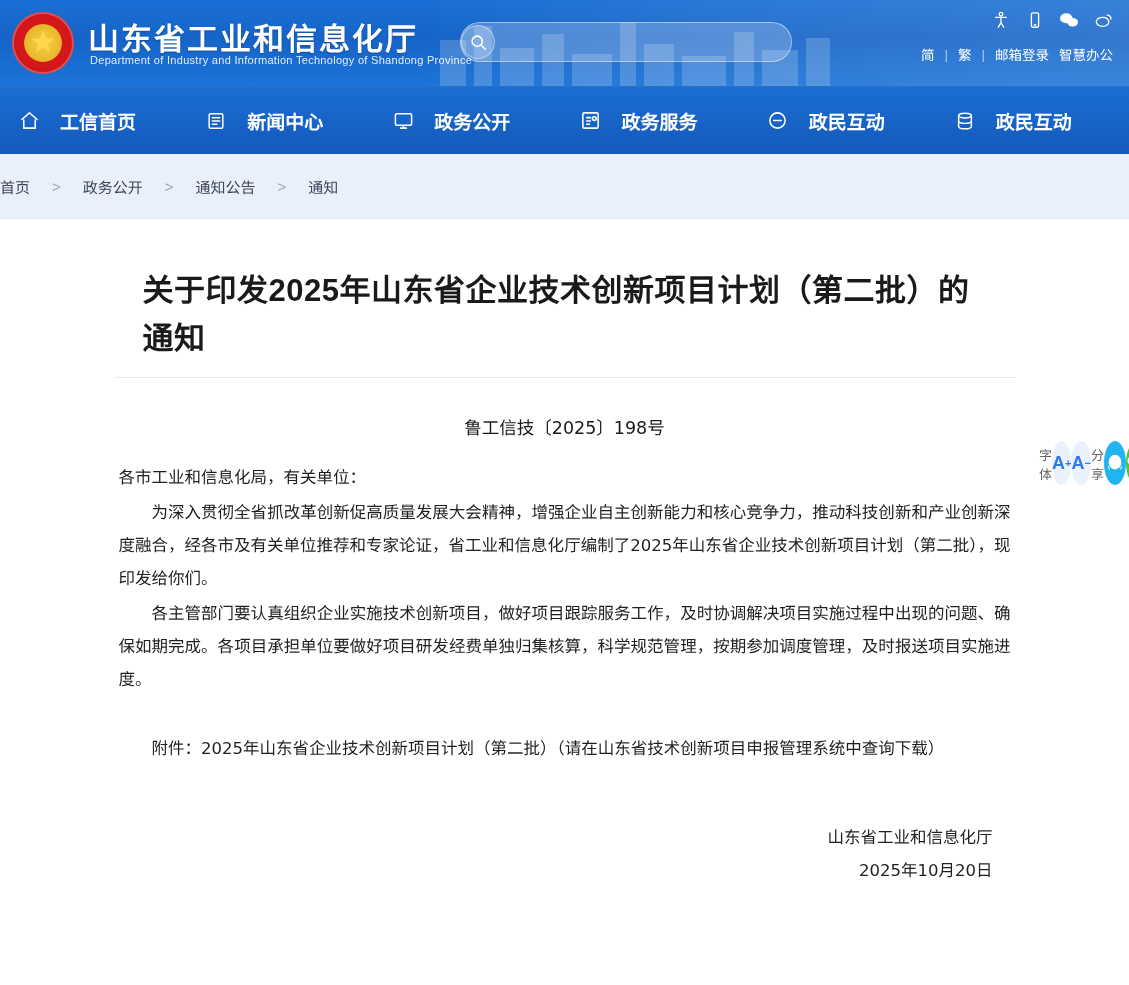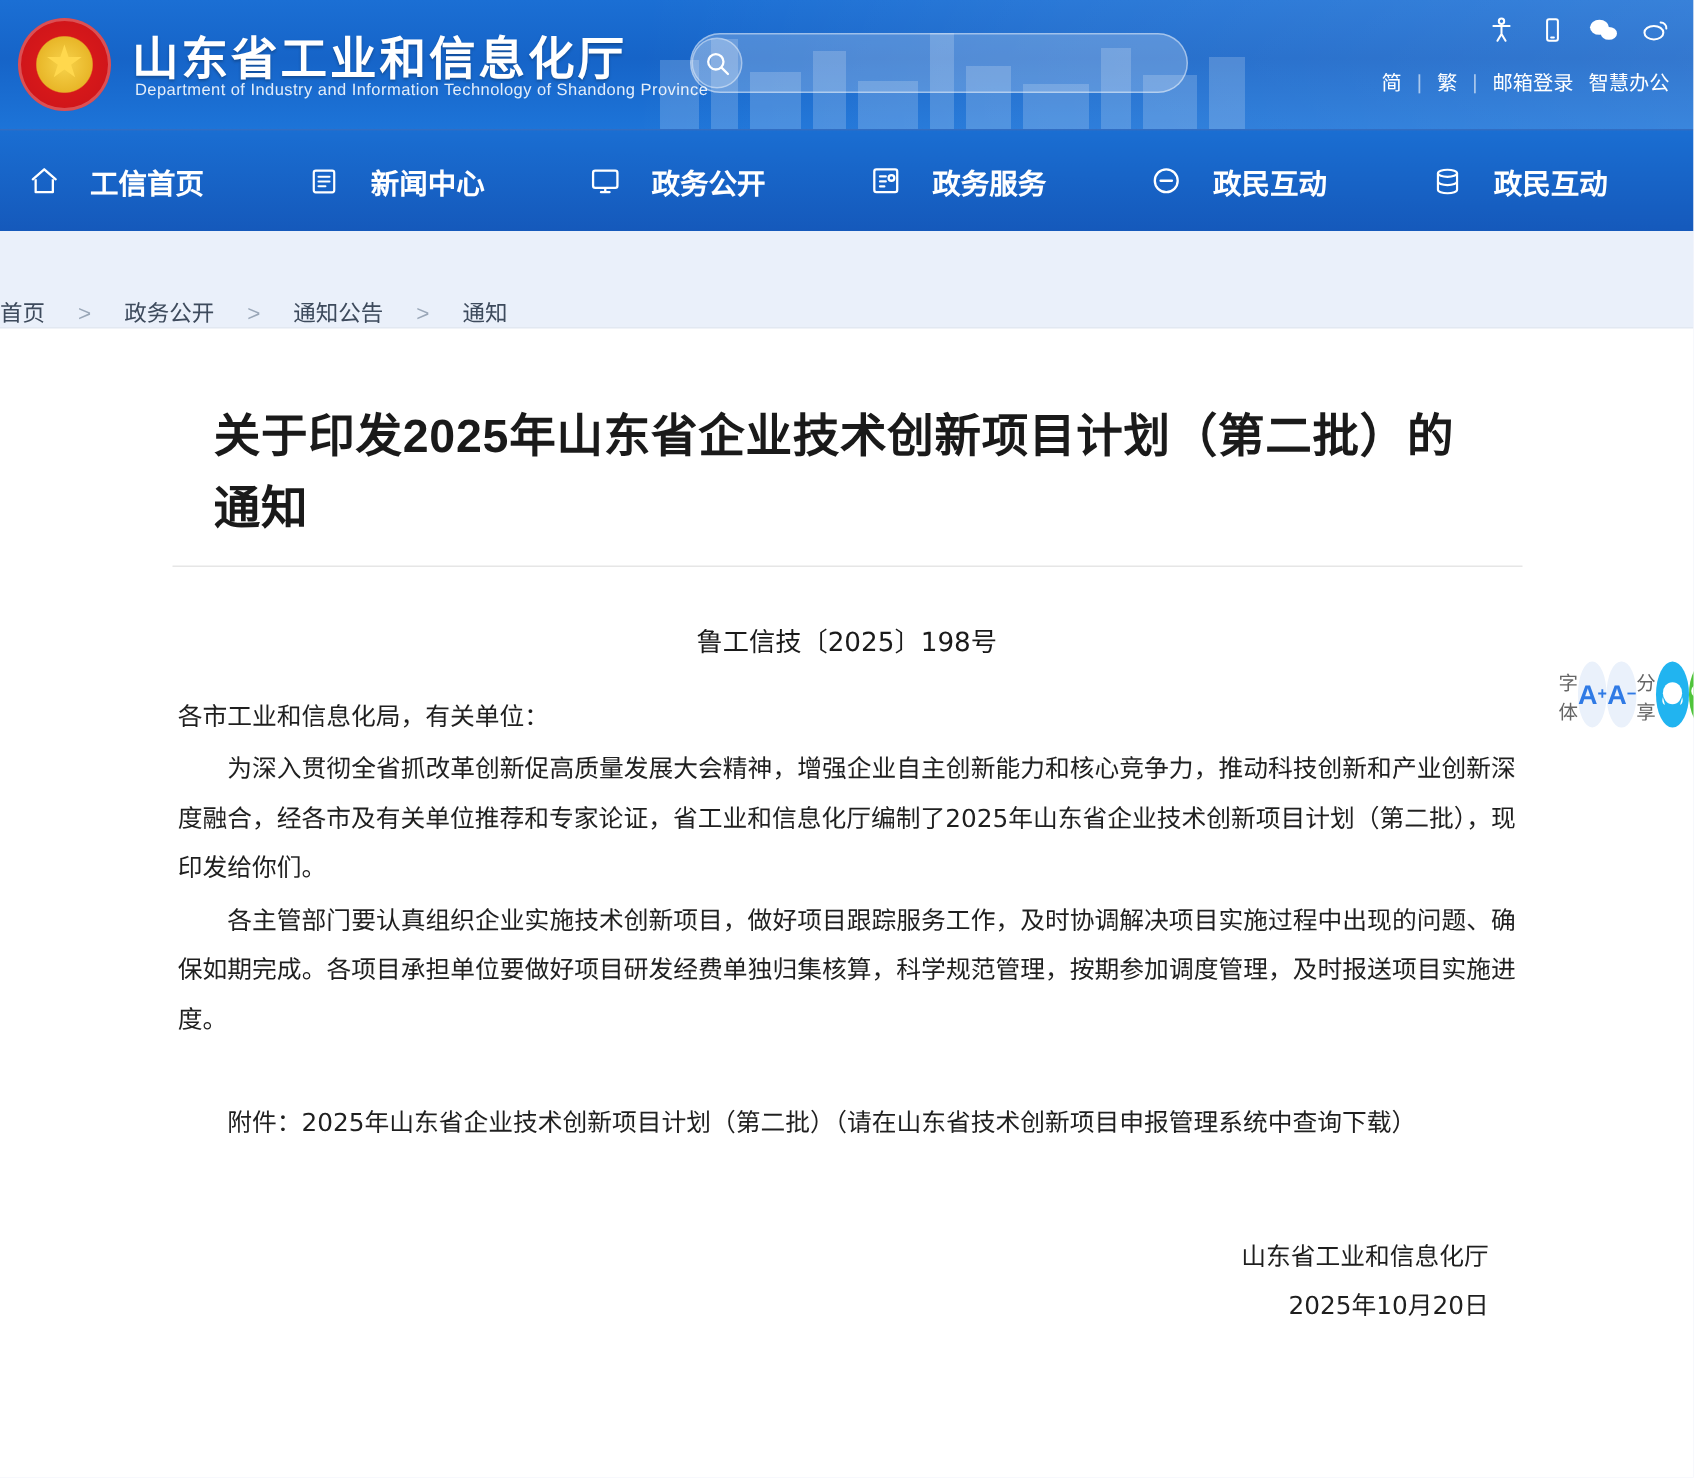--- a/index.html
+++ b/index.html
@@ -105,21 +105,21 @@
   }
   .nav-item .nicon {
     width: 22px; height: 22px;
     display: inline-flex; align-items: center; justify-content: center;
   }
 
   
   .crumb-wrap {
     width: 1129px; height: 64px;
     background: #eaf0fa;
-    display: flex; align-items: flex-end;
+    display: flex; align-items: center;
     padding-left: 0px;
     font-size: 15px; color: #3d4a5c;
   }
   .crumb-wrap .ci { color: #3d4a5c; cursor: pointer; padding: 0 8px;}
   .crumb-wrap .ci.first { padding-left: 0; margin-left: 0; }
   .crumb-wrap .cs { color: #9aa7b8; padding: 0 14px; }
 
   
   .page {
     position: relative;

